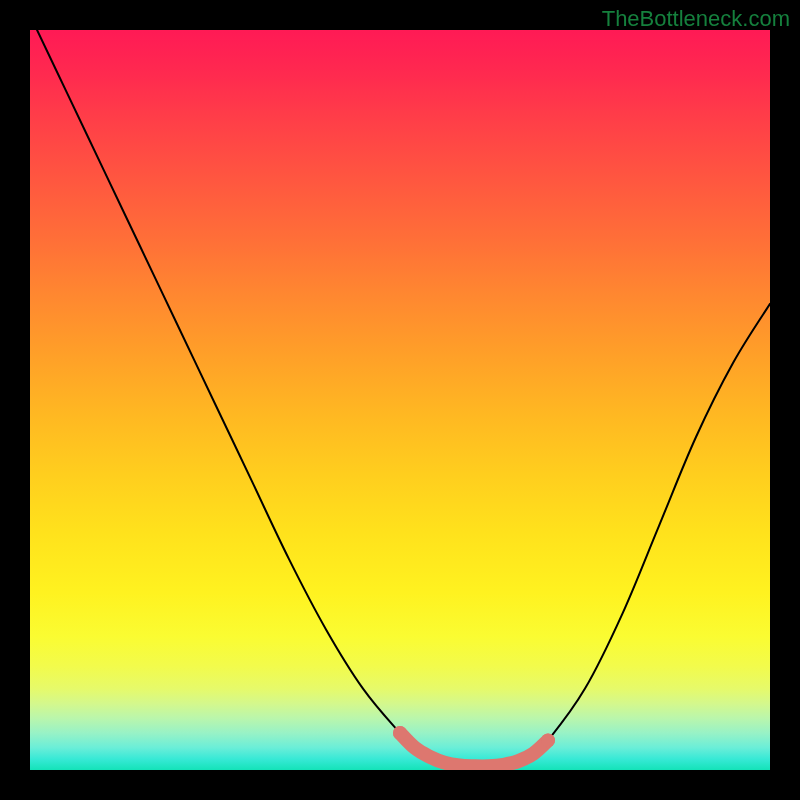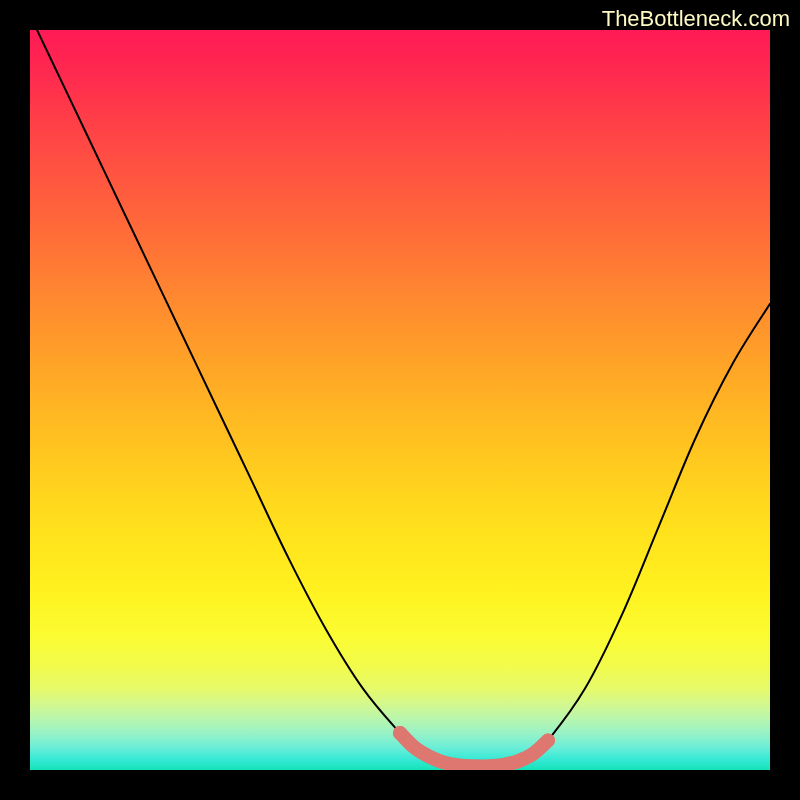--- a/index.html
+++ b/index.html
@@ -8,21 +8,21 @@
     height: 800px;
     background: #000;
     position: relative;
     overflow: hidden;
     font-family: Arial, sans-serif;
   }
   .watermark {
     position: absolute;
     top: 6px;
     right: 10px;
-    color: #fef9c3;
+    color: #15803d;
     font-size: 22px;
     font-weight: 500;
     z-index: 10;
   }
   .plot-area {
     position: absolute;
     left: 30px;
     top: 30px;
     width: 740px;
     height: 740px;

